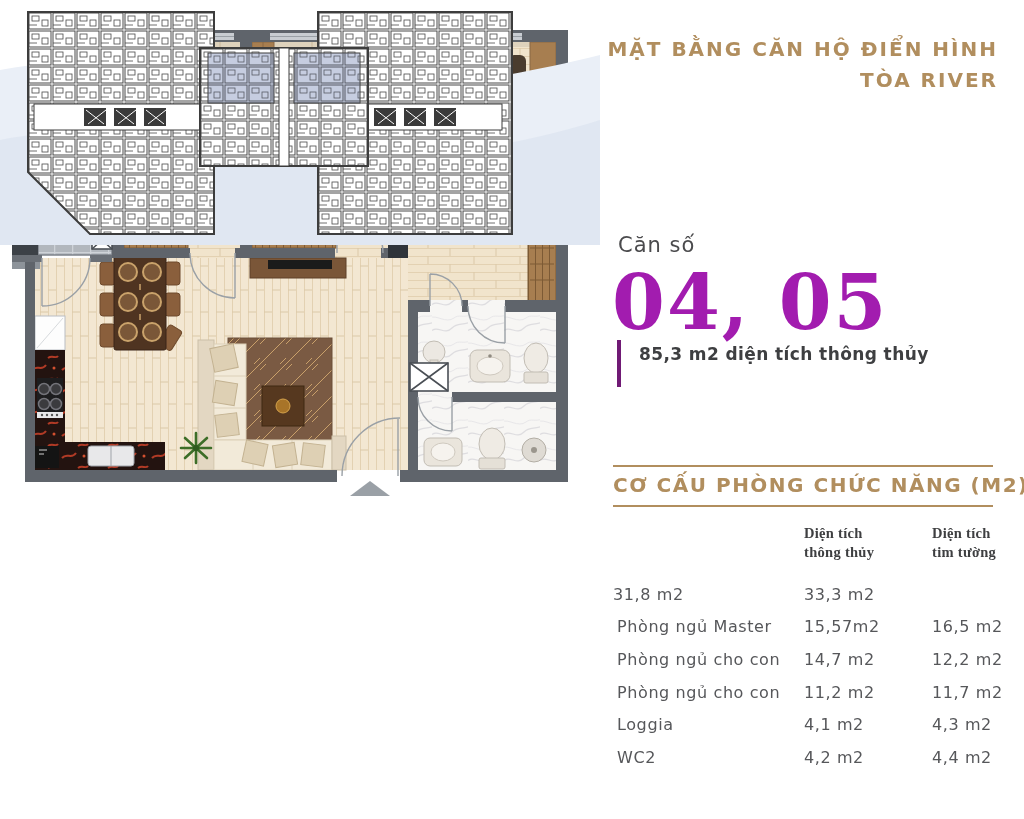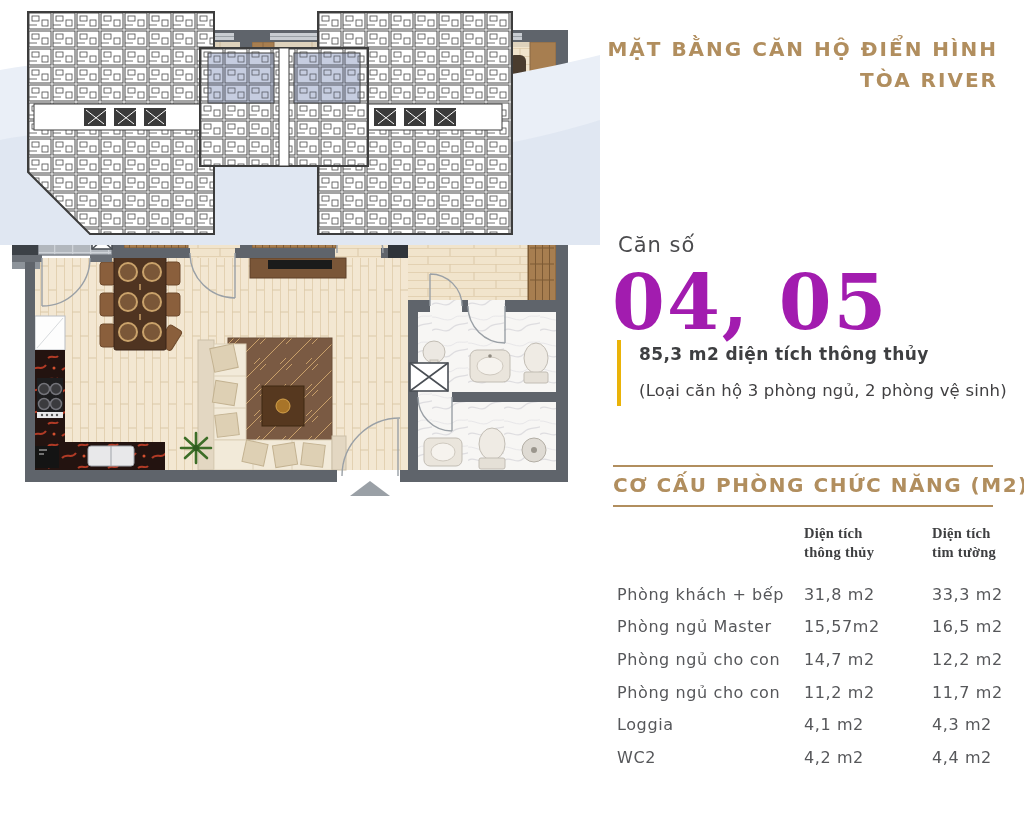--- a/index.html
+++ b/index.html
@@ -8,21 +8,21 @@
   svg{position:absolute;display:block;}
   #apartment-plan{left:0;top:0;}
   #key-plan{left:0;top:574;}
 
   .right-col{position:absolute;left:600px;top:0;width:412px;height:819px;}
   .brand-title{position:absolute;top:34px;right:14px;text-align:right;color:#b18e5e;
                font-weight:700;font-size:20px;line-height:31px;letter-spacing:2px;}
   .can-so{position:absolute;left:18px;top:233px;font-size:21px;color:#4b4b4d;letter-spacing:1px;}
   .unit-numbers{position:absolute;left:12px;top:252px;font-family:"DejaVu Serif",serif;
                 font-weight:700;font-size:76px;line-height:76px;color:#a21caf;letter-spacing:2px;margin-top:13px;}
-  .unit-info{position:absolute;left:17px;top:340px;border-left:4px solid #eab308;
+  .unit-info{position:absolute;left:17px;top:340px;border-left:4px solid #701a75;
              padding:4px 0 6px 18px;width:370px;}
   .unit-info .area{font-size:17px;font-weight:700;color:#3e3f41;letter-spacing:.4px;margin-bottom:17px;}
   .unit-info .note{font-size:16.5px;color:#414042;letter-spacing:.2px;}
   .rule{position:absolute;left:13px;width:380px;height:2px;background:#b18e5e;}
   .r1{top:465px;} .r2{top:505px;}
   .section-title{position:absolute;left:13px;top:473px;font-size:20px;font-weight:700;
                  color:#b18e5e;letter-spacing:1.5px;white-space:nowrap;}
   .area-table{position:absolute;left:13px;top:524px;width:398px;}
   .tbl-head{display:grid;grid-template-columns:191px 128px 1fr;margin-bottom:16px;font-family:Liberation Serif, serif;}
   .tbl-head .h{font-size:14.5px;font-weight:700;color:#3e3f41;line-height:19px;letter-spacing:.3px;}
@@ -350,42 +350,40 @@
     <div class="brand-title">
       <div>MẶT BẰNG CĂN HỘ ĐIỂN HÌNH</div>
       <div>TÒA RIVER</div>
     </div>
 
     <div class="can-so">Căn số</div>
     <div class="unit-numbers">04, 05</div>
 
     <div class="unit-info">
       <div class="area">85,3 m2 diện tích thông thủy</div>
-      <div class="note">(Loại căn hộ 3 phòng ngủ, 2 phòng vệ sinh)</div>
     </div>
 
     <div class="rule r1"></div>
     <div class="section-title">CƠ CẤU PHÒNG CHỨC NĂNG (M2)</div>
     <div class="rule r2"></div>
 
     <div class="area-table">
       <div class="tbl-head">
         <div class="h"></div>
         <div class="h">
           <div>Diện tích</div>
           <div>thông thủy</div>
         </div>
         <div class="h">
           <div>Diện tích</div>
           <div>tim tường</div>
         </div>
       </div>
 
       <div class="tbl-row">
-        <div class="c lbl">Phòng khách + bếp</div>
         <div class="c">31,8 m2</div>
         <div class="c">33,3 m2</div>
       </div>
       <div class="tbl-row">
         <div class="c lbl">Phòng ngủ Master</div>
         <div class="c">15,57m2</div>
         <div class="c">16,5 m2</div>
       </div>
       <div class="tbl-row">
         <div class="c lbl">Phòng ngủ cho con</div>

